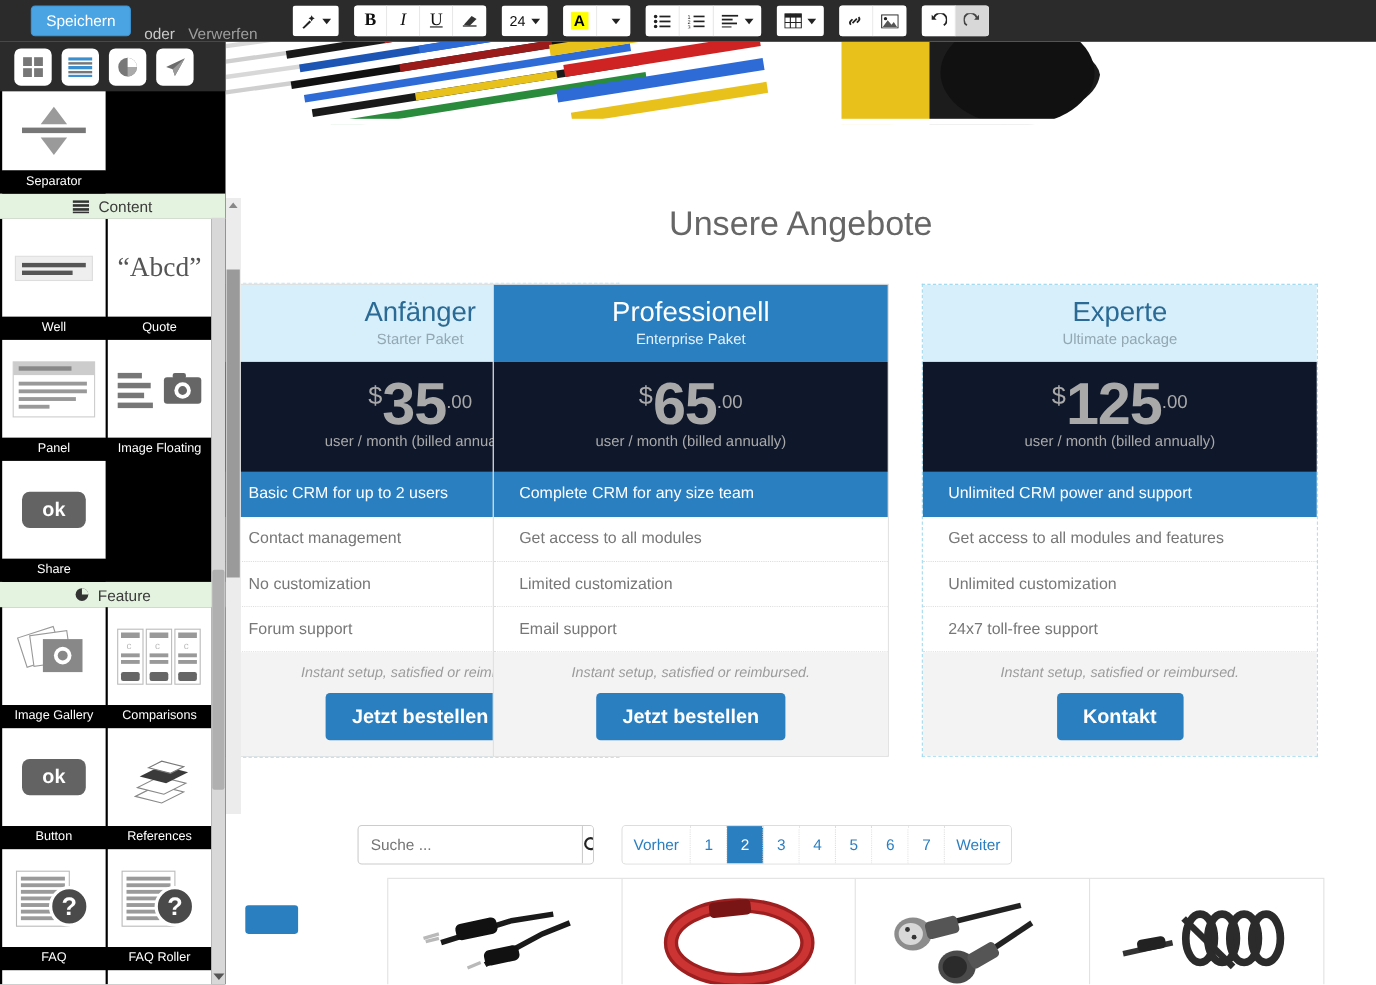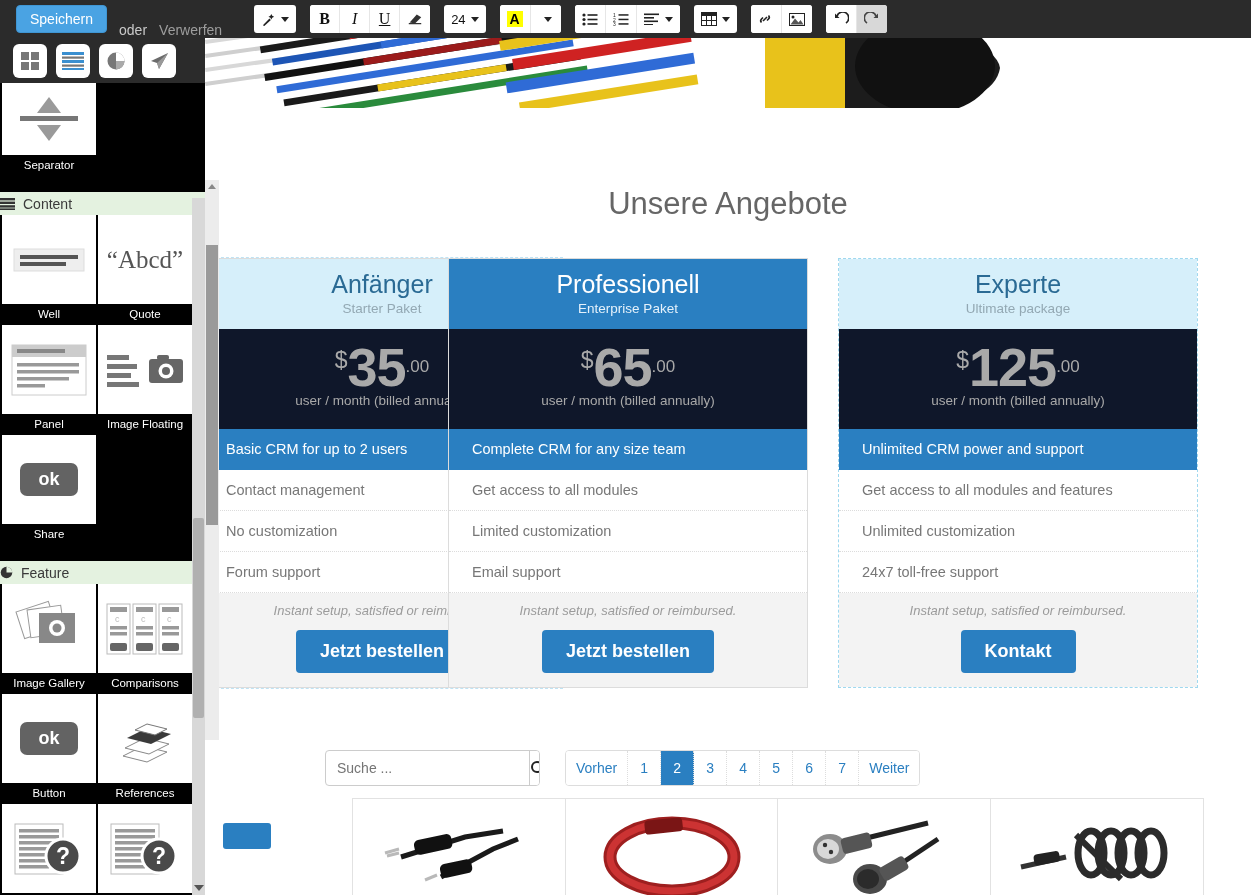--- a/index.html
+++ b/index.html
@@ -12,21 +12,21 @@
     position:relative;
   }
 
   
   #topbar{
     position:absolute; left:0; top:0; width:1251px; height:38px;
     background:#2b2b2b; z-index:40;
     display:flex; align-items:center;
   }
   .save-btn{
-    margin-left:16px; background:#4aa3e3; color:#fff;
+    margin-left:28px; background:#4aa3e3; color:#fff;
     border:1px solid #3f96d4; border-radius:4px;
     font-size:14px; padding:5px 13px; line-height:16px; cursor:pointer;
   }
   .tb-text{ color:#c9c9c9; font-size:14px; margin-left:12px;margin-top:22px; }
   .tb-text.dim{ color:#9d9d9d; }
   .tb-groups{ display:flex; align-items:center; margin-left:32px; gap:14px; }
   .tb-group{ display:flex; background:#fff; border-radius:3px; overflow:hidden; }
   .tb-btn{
     min-width:30px; height:28px; background:#fff; border:none;
     display:flex; align-items:center; justify-content:center;
@@ -45,21 +45,21 @@
     position:absolute; left:0; top:38px; width:205px; height:857px;
     background:#000; z-index:30; overflow:hidden;
   }
   #cat-row{ height:45px; background:#2b2b2b; display:flex; align-items:center; gap:9px; padding:0 13px; }
   .cat-btn{
     width:34px;height:34px;background:#fff;border-radius:6px;
     display:flex;align-items:center;justify-content:center;cursor:pointer;
   }
   .sec-head{
     background:#e4f2e0; color:#3a3a3a; font-size:14px;
-    height:23px; display:flex; align-items:center; justify-content:flex-start; gap:8px;margin-top:16px;
+    height:23px; display:flex; align-items:center; justify-content:center; gap:8px;
   }
   .grid{ display:flex; flex-wrap:wrap; }
   .cell{ width:94px; margin:0 0 0 2px; }
   .cell .thumb{
     width:94px; height:89px; background:#fff;
     display:flex;align-items:center;justify-content:center; cursor:pointer;
   }
   .cell .lbl{
     color:#fff; font-size:11.5px; text-align:center; height:21px; line-height:21px;
     background:#000; overflow:hidden; white-space:nowrap;

